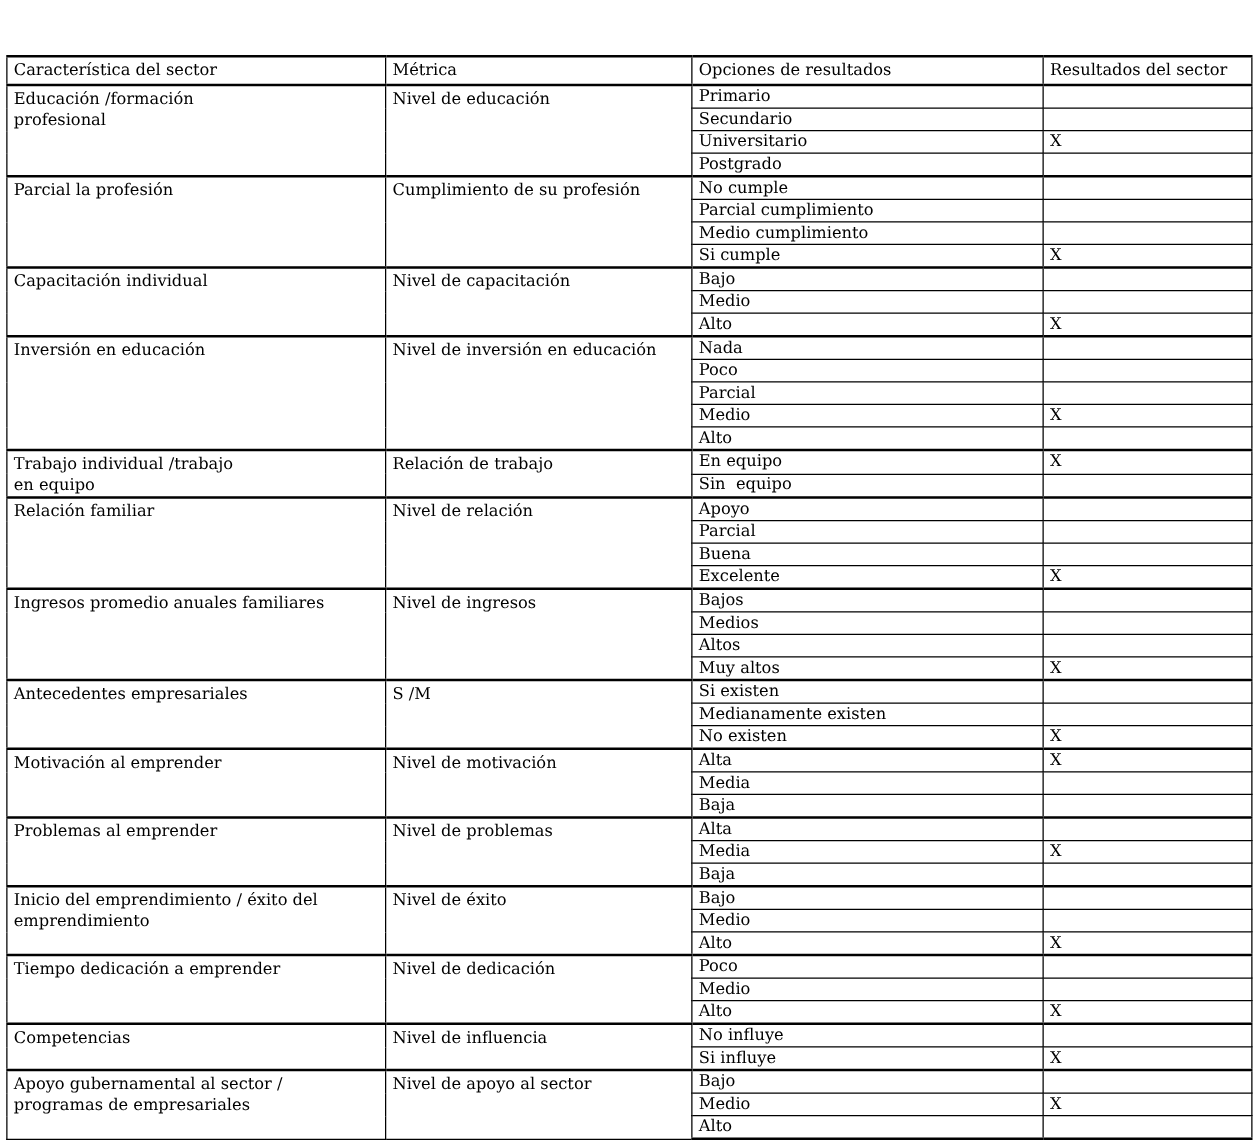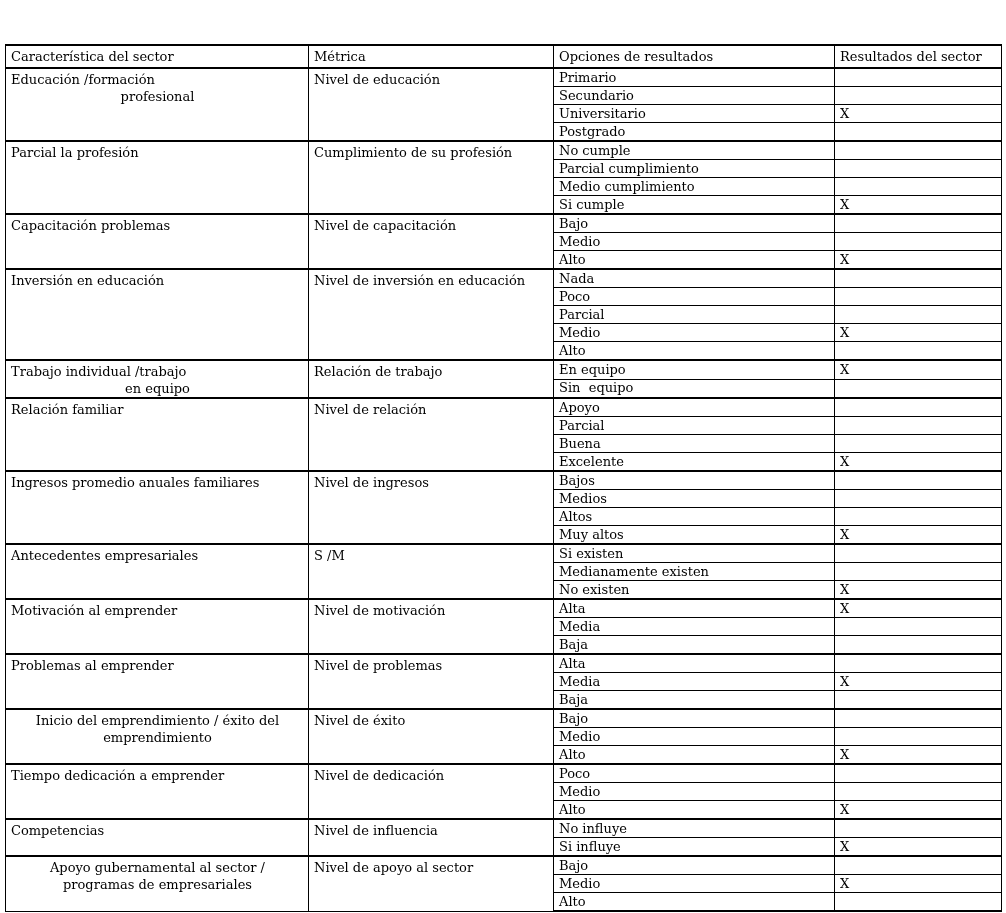--- a/index.html
+++ b/index.html
@@ -50,21 +50,21 @@
     line-height: 14px;
     white-space: pre;
   }
   tr.group-start td { border-top: 2px solid #000000; }
   tbody tr:last-child td { border-bottom: 2px solid #000000; }
   .just-line {
     display: flex;
     padding-right: 26px;
     line-height: 17px;
   }
-  .just-line.single { justify-content: center; padding-right: 0; }
+  .just-line.single { justify-content: flex-start; padding-right: 0; }
 </style>
 </head>
 <body>
 
 <div class="page">
   <table class="doc-table">
     <colgroup>
       <col style="width:303px">
       <col style="width:245px">
       <col style="width:281px">
@@ -117,21 +117,21 @@
         </tr>
         <tr>
           <td class="cell-option"><span>Medio cumplimiento</span></td>
           <td class="cell-result"></td>
         </tr>
         <tr>
           <td class="cell-option"><span>Si cumple</span></td>
           <td class="cell-result"><span>X</span></td>
         </tr>
         <tr class="group-start">
-          <td class="cell-char" rowspan="3"><span>Capacitación problemas</span></td>
+          <td class="cell-char" rowspan="3"><span>Capacitación individual</span></td>
           <td class="cell-metric" rowspan="3"><span>Nivel de capacitación</span></td>
           <td class="cell-option"><span>Bajo</span></td>
           <td class="cell-result"></td>
         </tr>
         <tr>
           <td class="cell-option"><span>Medio</span></td>
           <td class="cell-result"></td>
         </tr>
         <tr>
           <td class="cell-option"><span>Alto</span></td>

